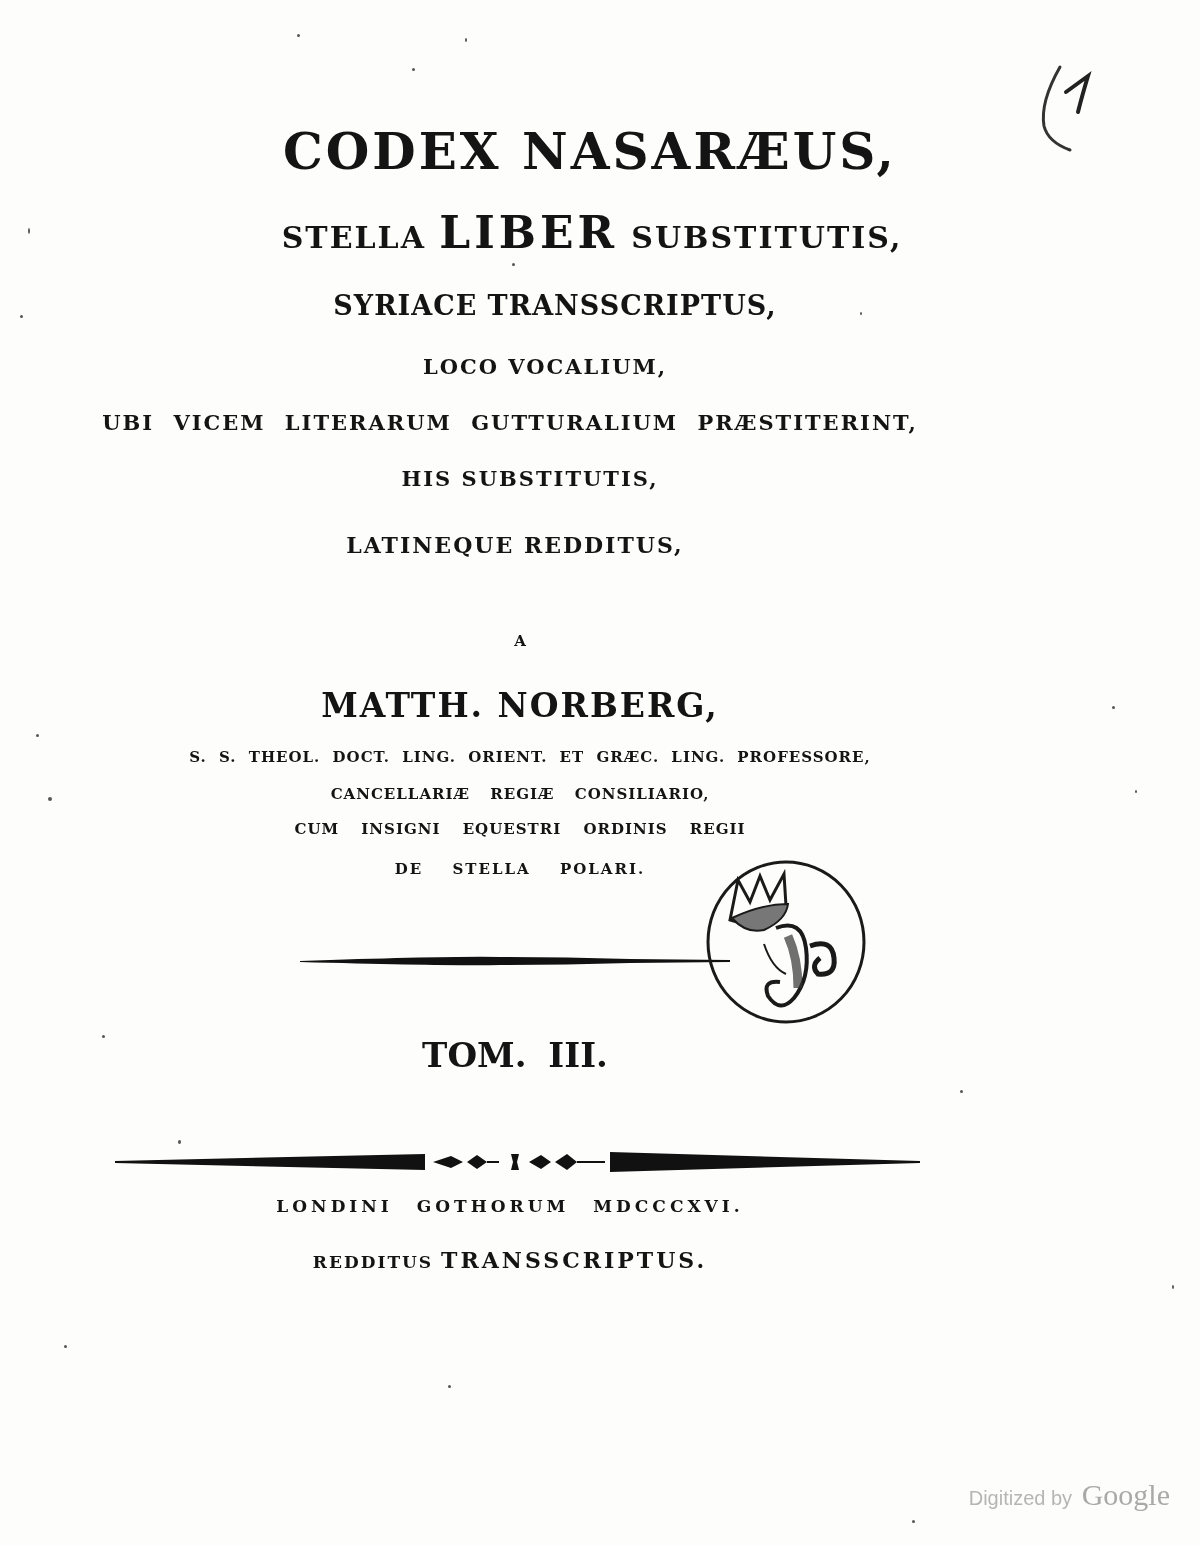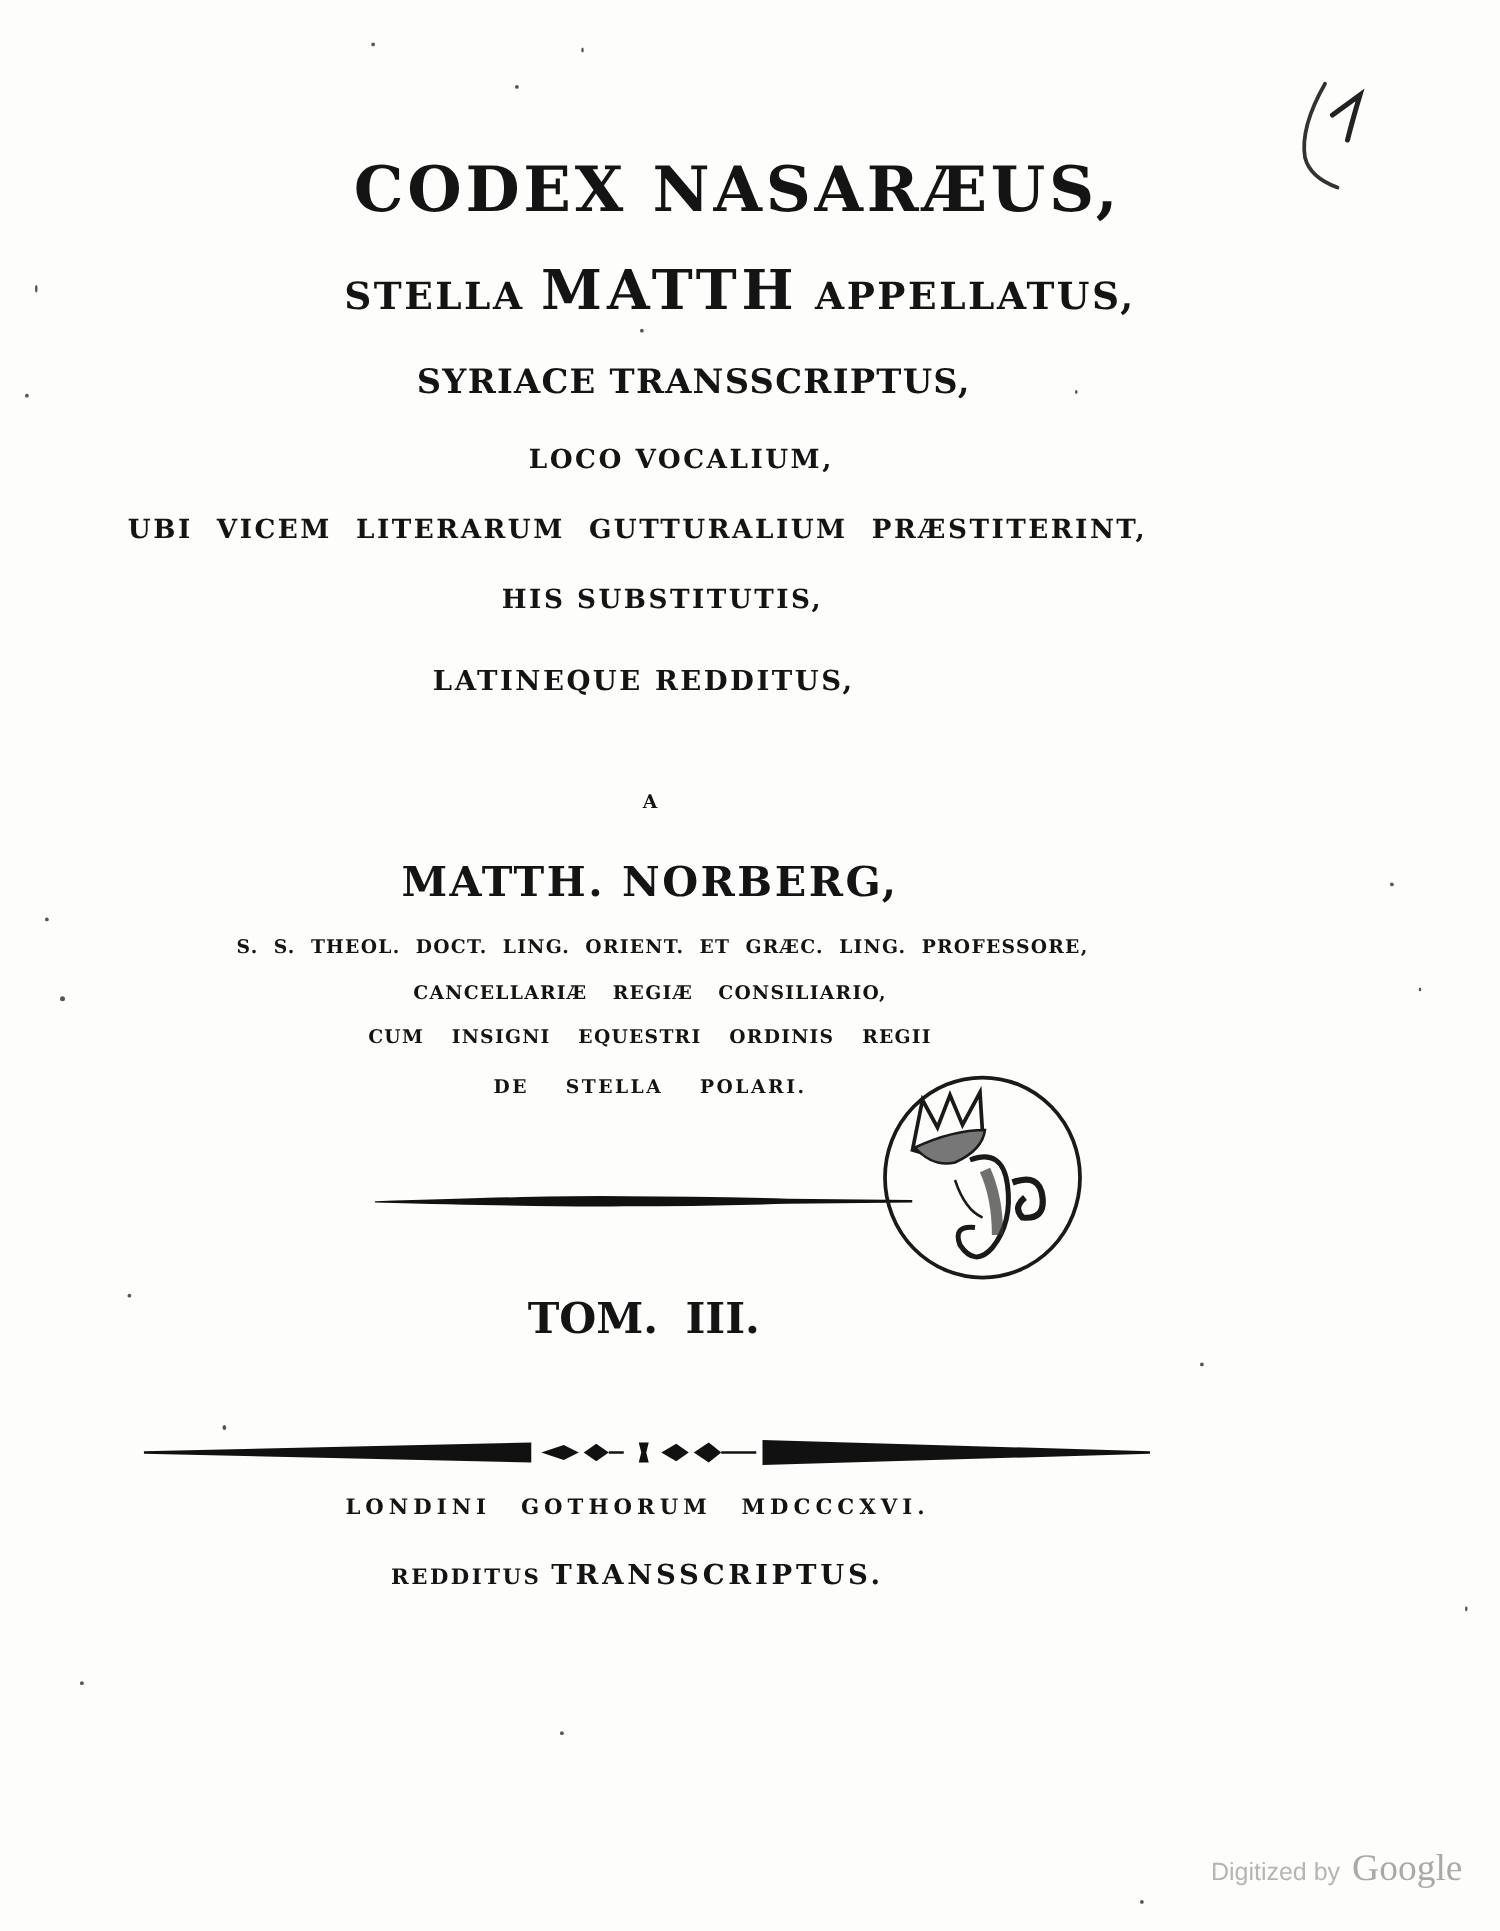--- a/index.html
+++ b/index.html
@@ -51,22 +51,22 @@
 </style>
 </head>
 <body>
 
 <div class="page">
 
   <div class="line l-title">CODEX NASARÆUS,</div>
 
   <div class="line l-sub1">
     <span class="small">STELLA</span>
-    <span class="big">MATTH</span>
-    <span class="small">APPELLATUS,</span>
+    <span class="big">LIBER</span>
+    <span class="small">SUBSTITUTIS,</span>
   </div>
 
   <div class="line l-sub2">SYRIACE TRANSSCRIPTUS,</div>
   <div class="line l-sub3">LOCO VOCALIUM,</div>
   <div class="line l-sub4">UBI VICEM LITERARUM GUTTURALIUM PRÆSTITERINT,</div>
   <div class="line l-sub5">HIS SUBSTITUTIS,</div>
   <div class="line l-sub6">LATINEQUE REDDITUS,</div>
 
   <div class="line l-a">A</div>
   <div class="line l-author">MATTH. NORBERG,</div>

